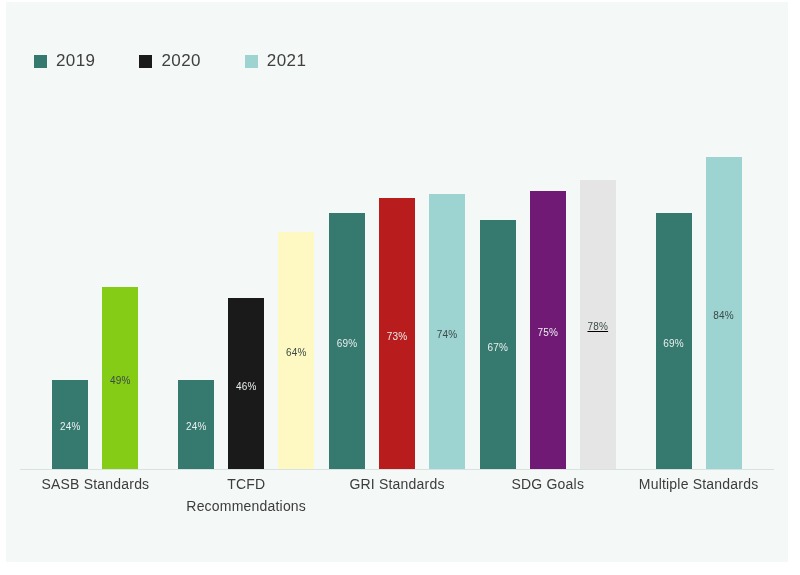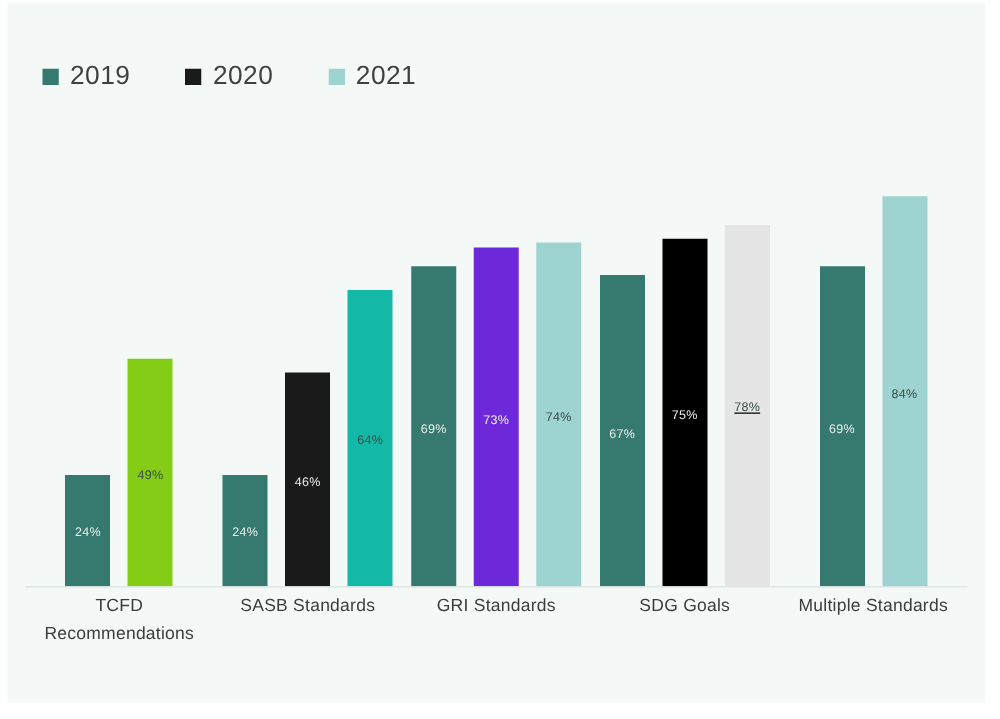--- a/index.html
+++ b/index.html
@@ -38,21 +38,21 @@
     display: flex;
     align-items: center;
     gap: 9px;
   }
   .legend-swatch {
     width: 13px;
     height: 13px;
     display: block;
   }
   .legend-label {
-    font-size: 21px;
+    font-size: 17px;
     color: #404040;
     letter-spacing: .4px;
     white-space: nowrap;
   }
 
   
   #plot {
     position: absolute;
     left: 14px;
     right: 14px;
@@ -153,67 +153,67 @@
             <span class="bar-label">49%</span>
           </div>
         </div>
         <div class="group">
           <div class="bar-wrap s2019" style="height: 24%; background: rgb(53, 121, 111);">
             <span class="bar-label">24%</span>
           </div>
           <div class="bar-wrap s2020" style="height: 46%; background: rgb(26, 26, 26);">
             <span class="bar-label">46%</span>
           </div>
-          <div class="bar-wrap s2021" style="height: 64%; background: #14b8a6;">
+          <div class="bar-wrap s2021" style="height: 64%; background: #fef9c3;">
             <span class="bar-label">64%</span>
           </div>
         </div>
         <div class="group">
           <div class="bar-wrap s2019" style="height: 69%; background: rgb(53, 121, 111);">
             <span class="bar-label">69%</span>
           </div>
-          <div class="bar-wrap s2020" style="height: 73%; background: #6d28d9;">
+          <div class="bar-wrap s2020" style="height: 73%; background: #b91c1c;">
             <span class="bar-label">73%</span>
           </div>
           <div class="bar-wrap s2021" style="height: 74%; background: rgb(157, 211, 208);">
             <span class="bar-label">74%</span>
           </div>
         </div>
         <div class="group">
           <div class="bar-wrap s2019" style="height: 67%; background: rgb(53, 121, 111);">
             <span class="bar-label">67%</span>
           </div>
-          <div class="bar-wrap s2020" style="height: 75%; background: #000000;">
+          <div class="bar-wrap s2020" style="height: 75%; background: #701a75;">
             <span class="bar-label">75%</span>
           </div>
           <div class="bar-wrap s2021" style="height: 78%; background: #e5e5e5; text-decoration: underline;">
             <span class="bar-label">78%</span>
           </div>
         </div>
         <div class="group">
           <div class="bar-wrap s2019" style="height: 69%; background: rgb(53, 121, 111);">
             <span class="bar-label">69%</span>
           </div>
           <div class="bar-wrap s2021" style="height: 84%; background: rgb(157, 211, 208);">
             <span class="bar-label">84%</span>
           </div>
         </div>
       </div>
     <div id="baseline"></div>
   </div>
 
   <div id="xaxis">
       <div class="xtick">
+        <span>SASB Standards</span>
+      </div>
+      <div class="xtick">
         <span>TCFD</span>
         <span>Recommendations</span>
       </div>
       <div class="xtick">
-        <span>SASB Standards</span>
-      </div>
-      <div class="xtick">
         <span>GRI Standards</span>
       </div>
       <div class="xtick">
         <span>SDG Goals</span>
       </div>
       <div class="xtick">
         <span>Multiple Standards</span>
       </div>
     </div>
 

